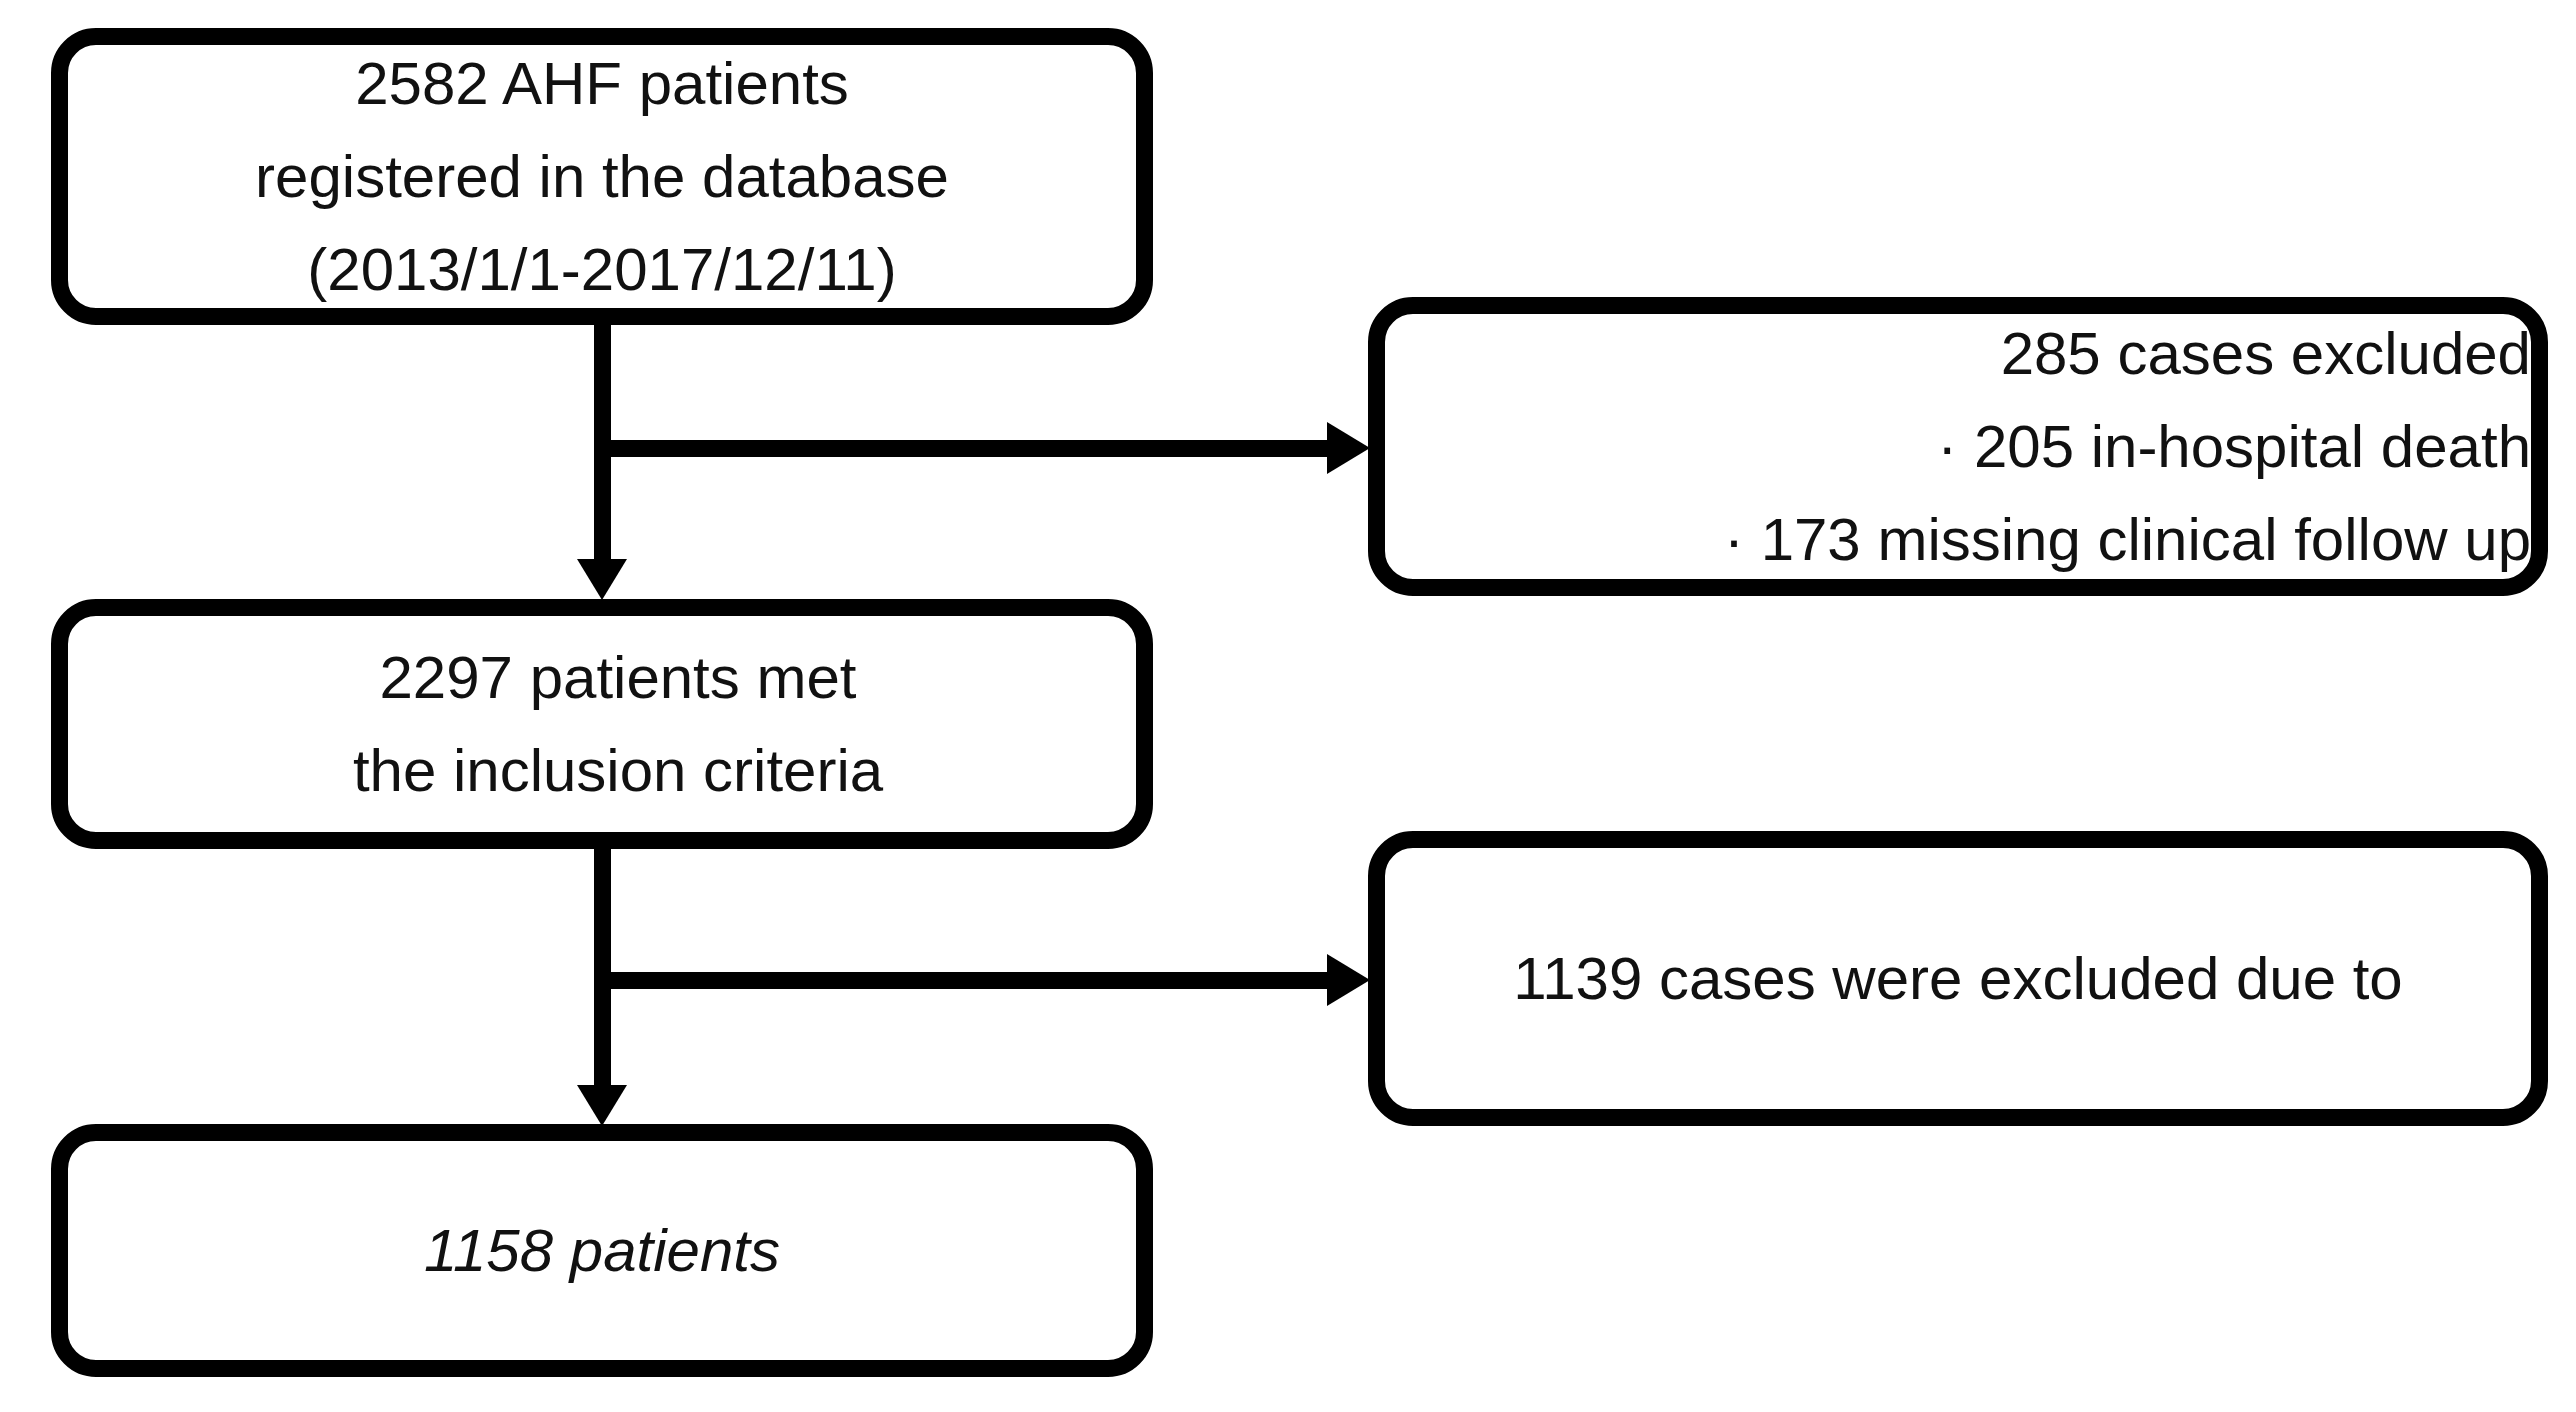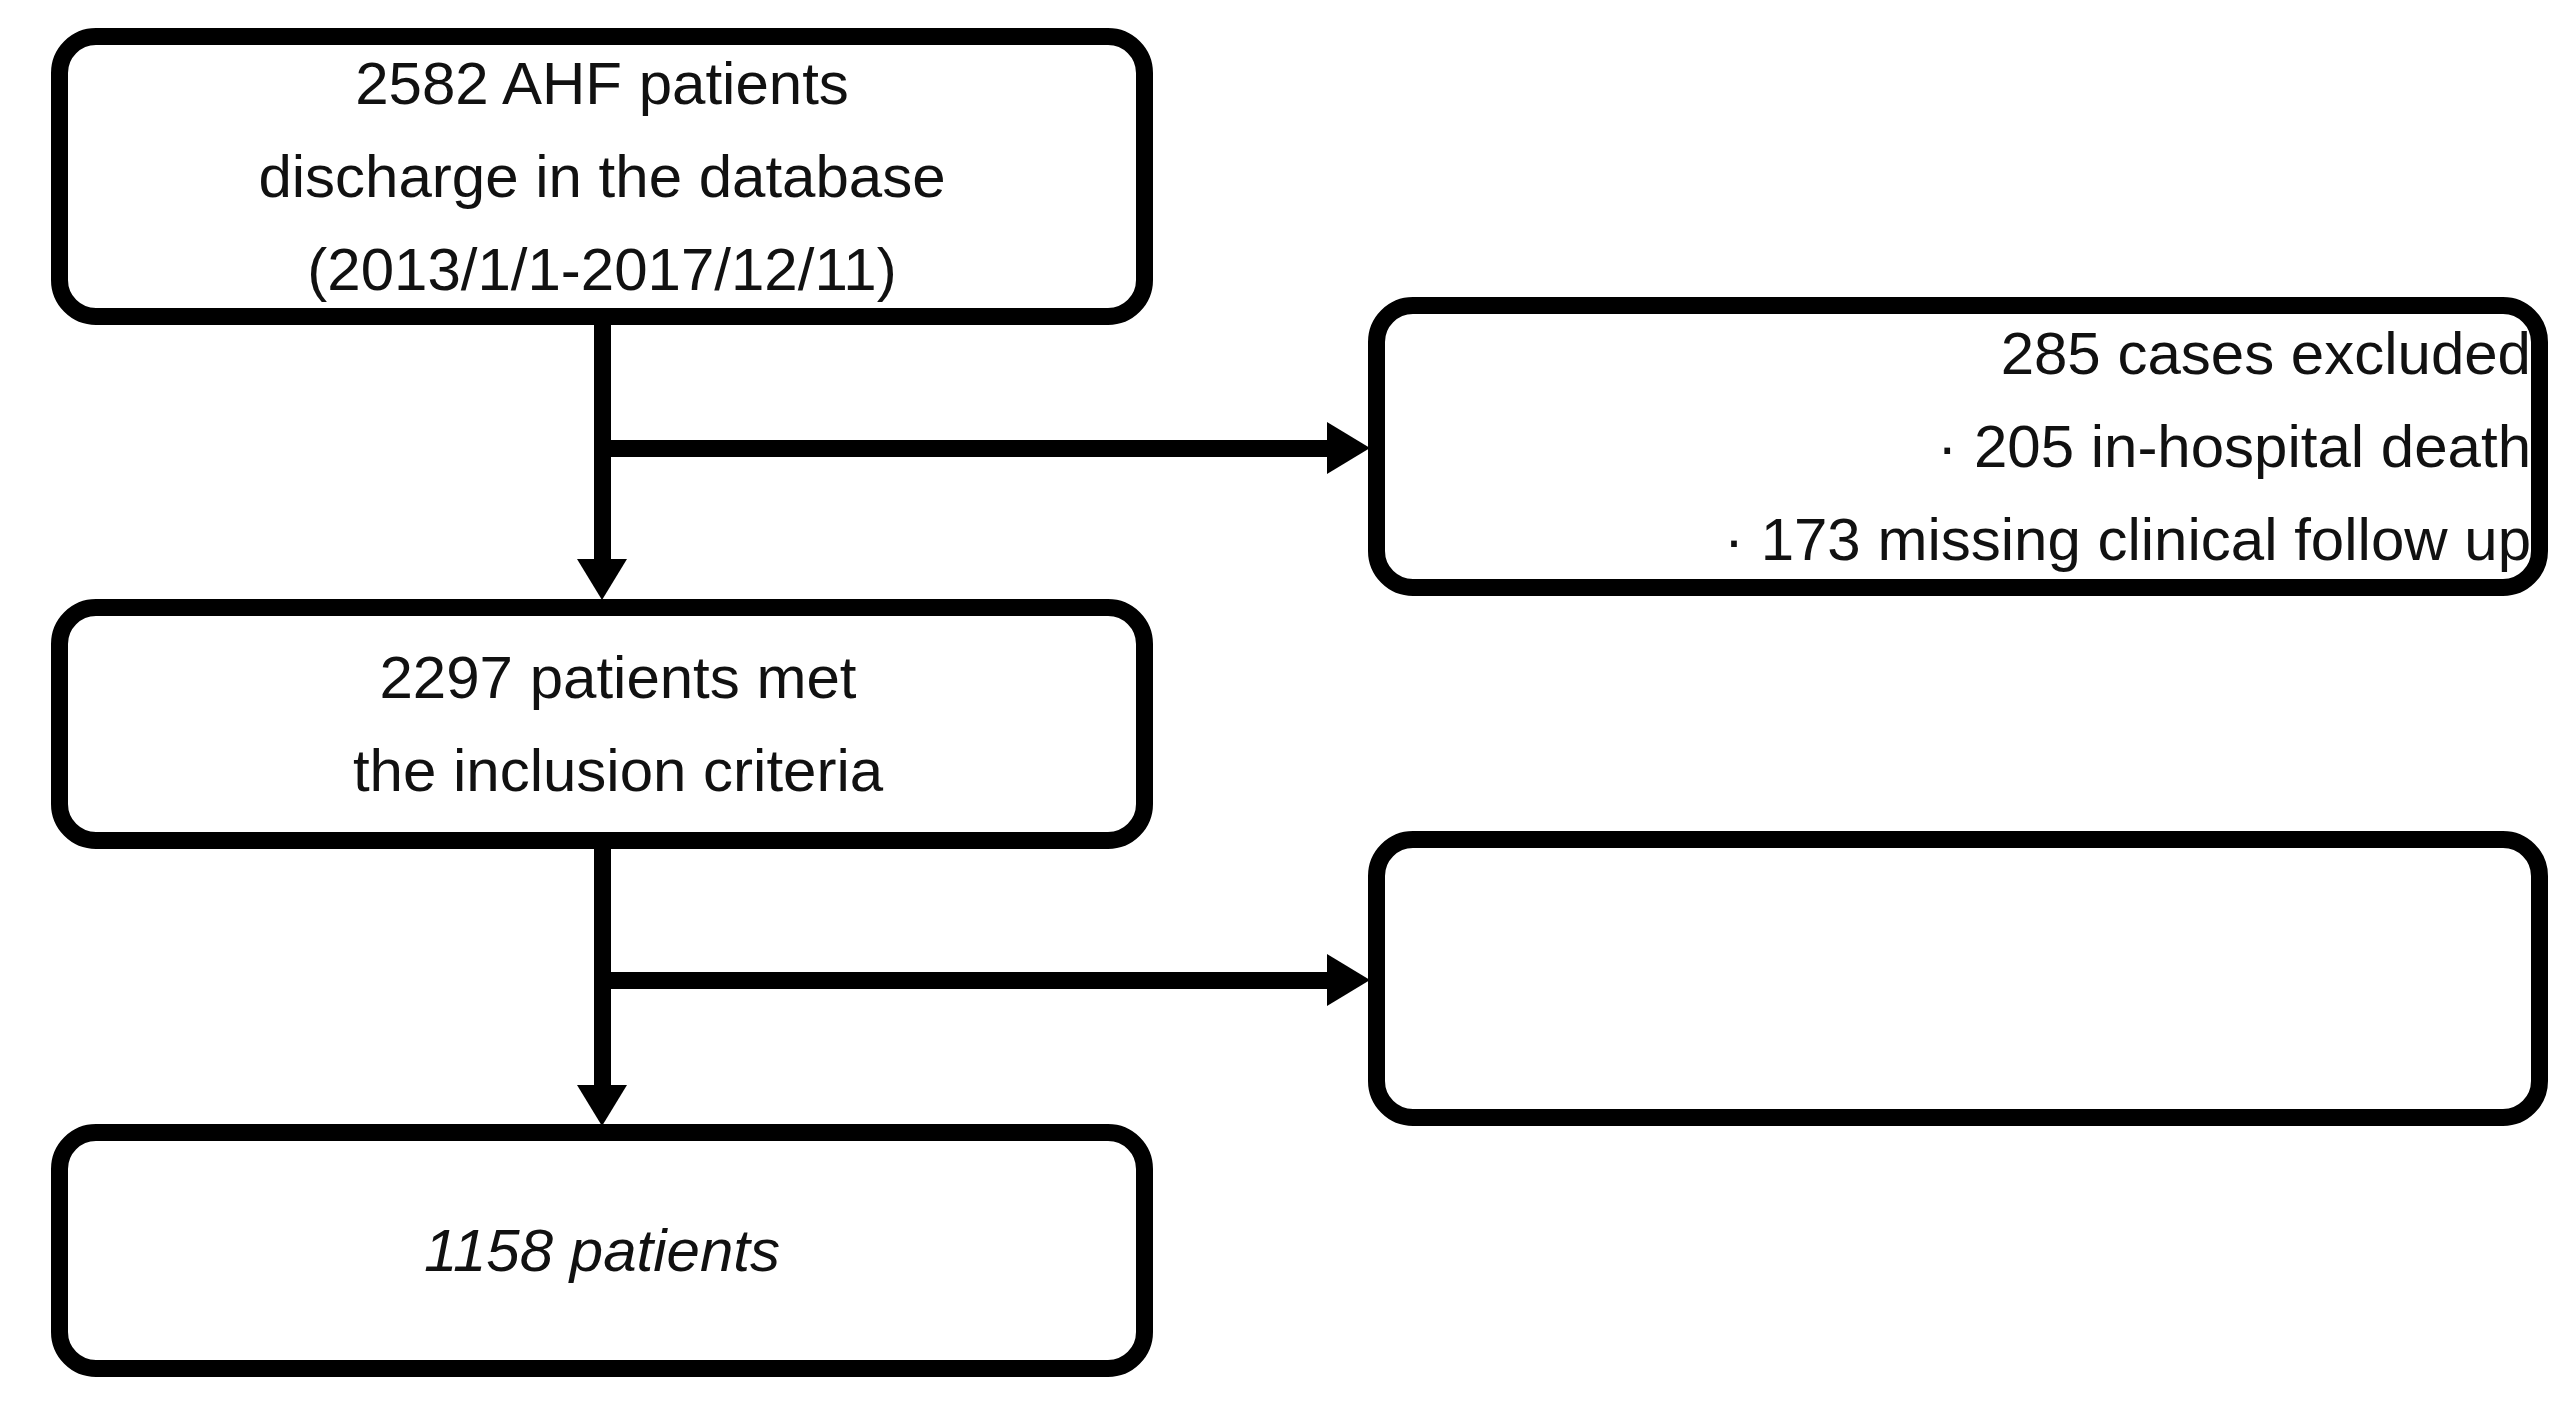--- a/index.html
+++ b/index.html
@@ -71,36 +71,37 @@
   <div class="head" id="h1-head"></div>
 
   <div class="seg" id="v2-shaft"></div>
   <div class="head" id="v2-head"></div>
 
   <div class="seg" id="h2-shaft"></div>
   <div class="head" id="h2-head"></div>
 
   <div class="flow-box" id="box-registered">
     <div class="line">2582 AHF patients</div>
-    <div class="line">discharge in the database</div>
+    <div class="line">registered in the database</div>
     <div class="line">(2013/1/1-2017/12/11)</div>
   </div>
 
   <div class="flow-box" id="box-excluded1">
     <div class="line">285 cases excluded</div>
     <div class="line">· 205 in-hospital death</div>
     <div class="line">· 173 missing clinical follow up</div>
   </div>
 
   <div class="flow-box" id="box-inclusion">
     <div class="line">2297 patients met</div>
     <div class="line">the inclusion criteria</div>
   </div>
 
   <div class="flow-box" id="box-excluded2">
+    <div class="line">1139 cases were excluded due to</div>
   </div>
 
   <div class="flow-box" id="box-final">
     <div class="line">1158 patients</div>
   </div>
 
 </div>
 
 
 </body></html>

